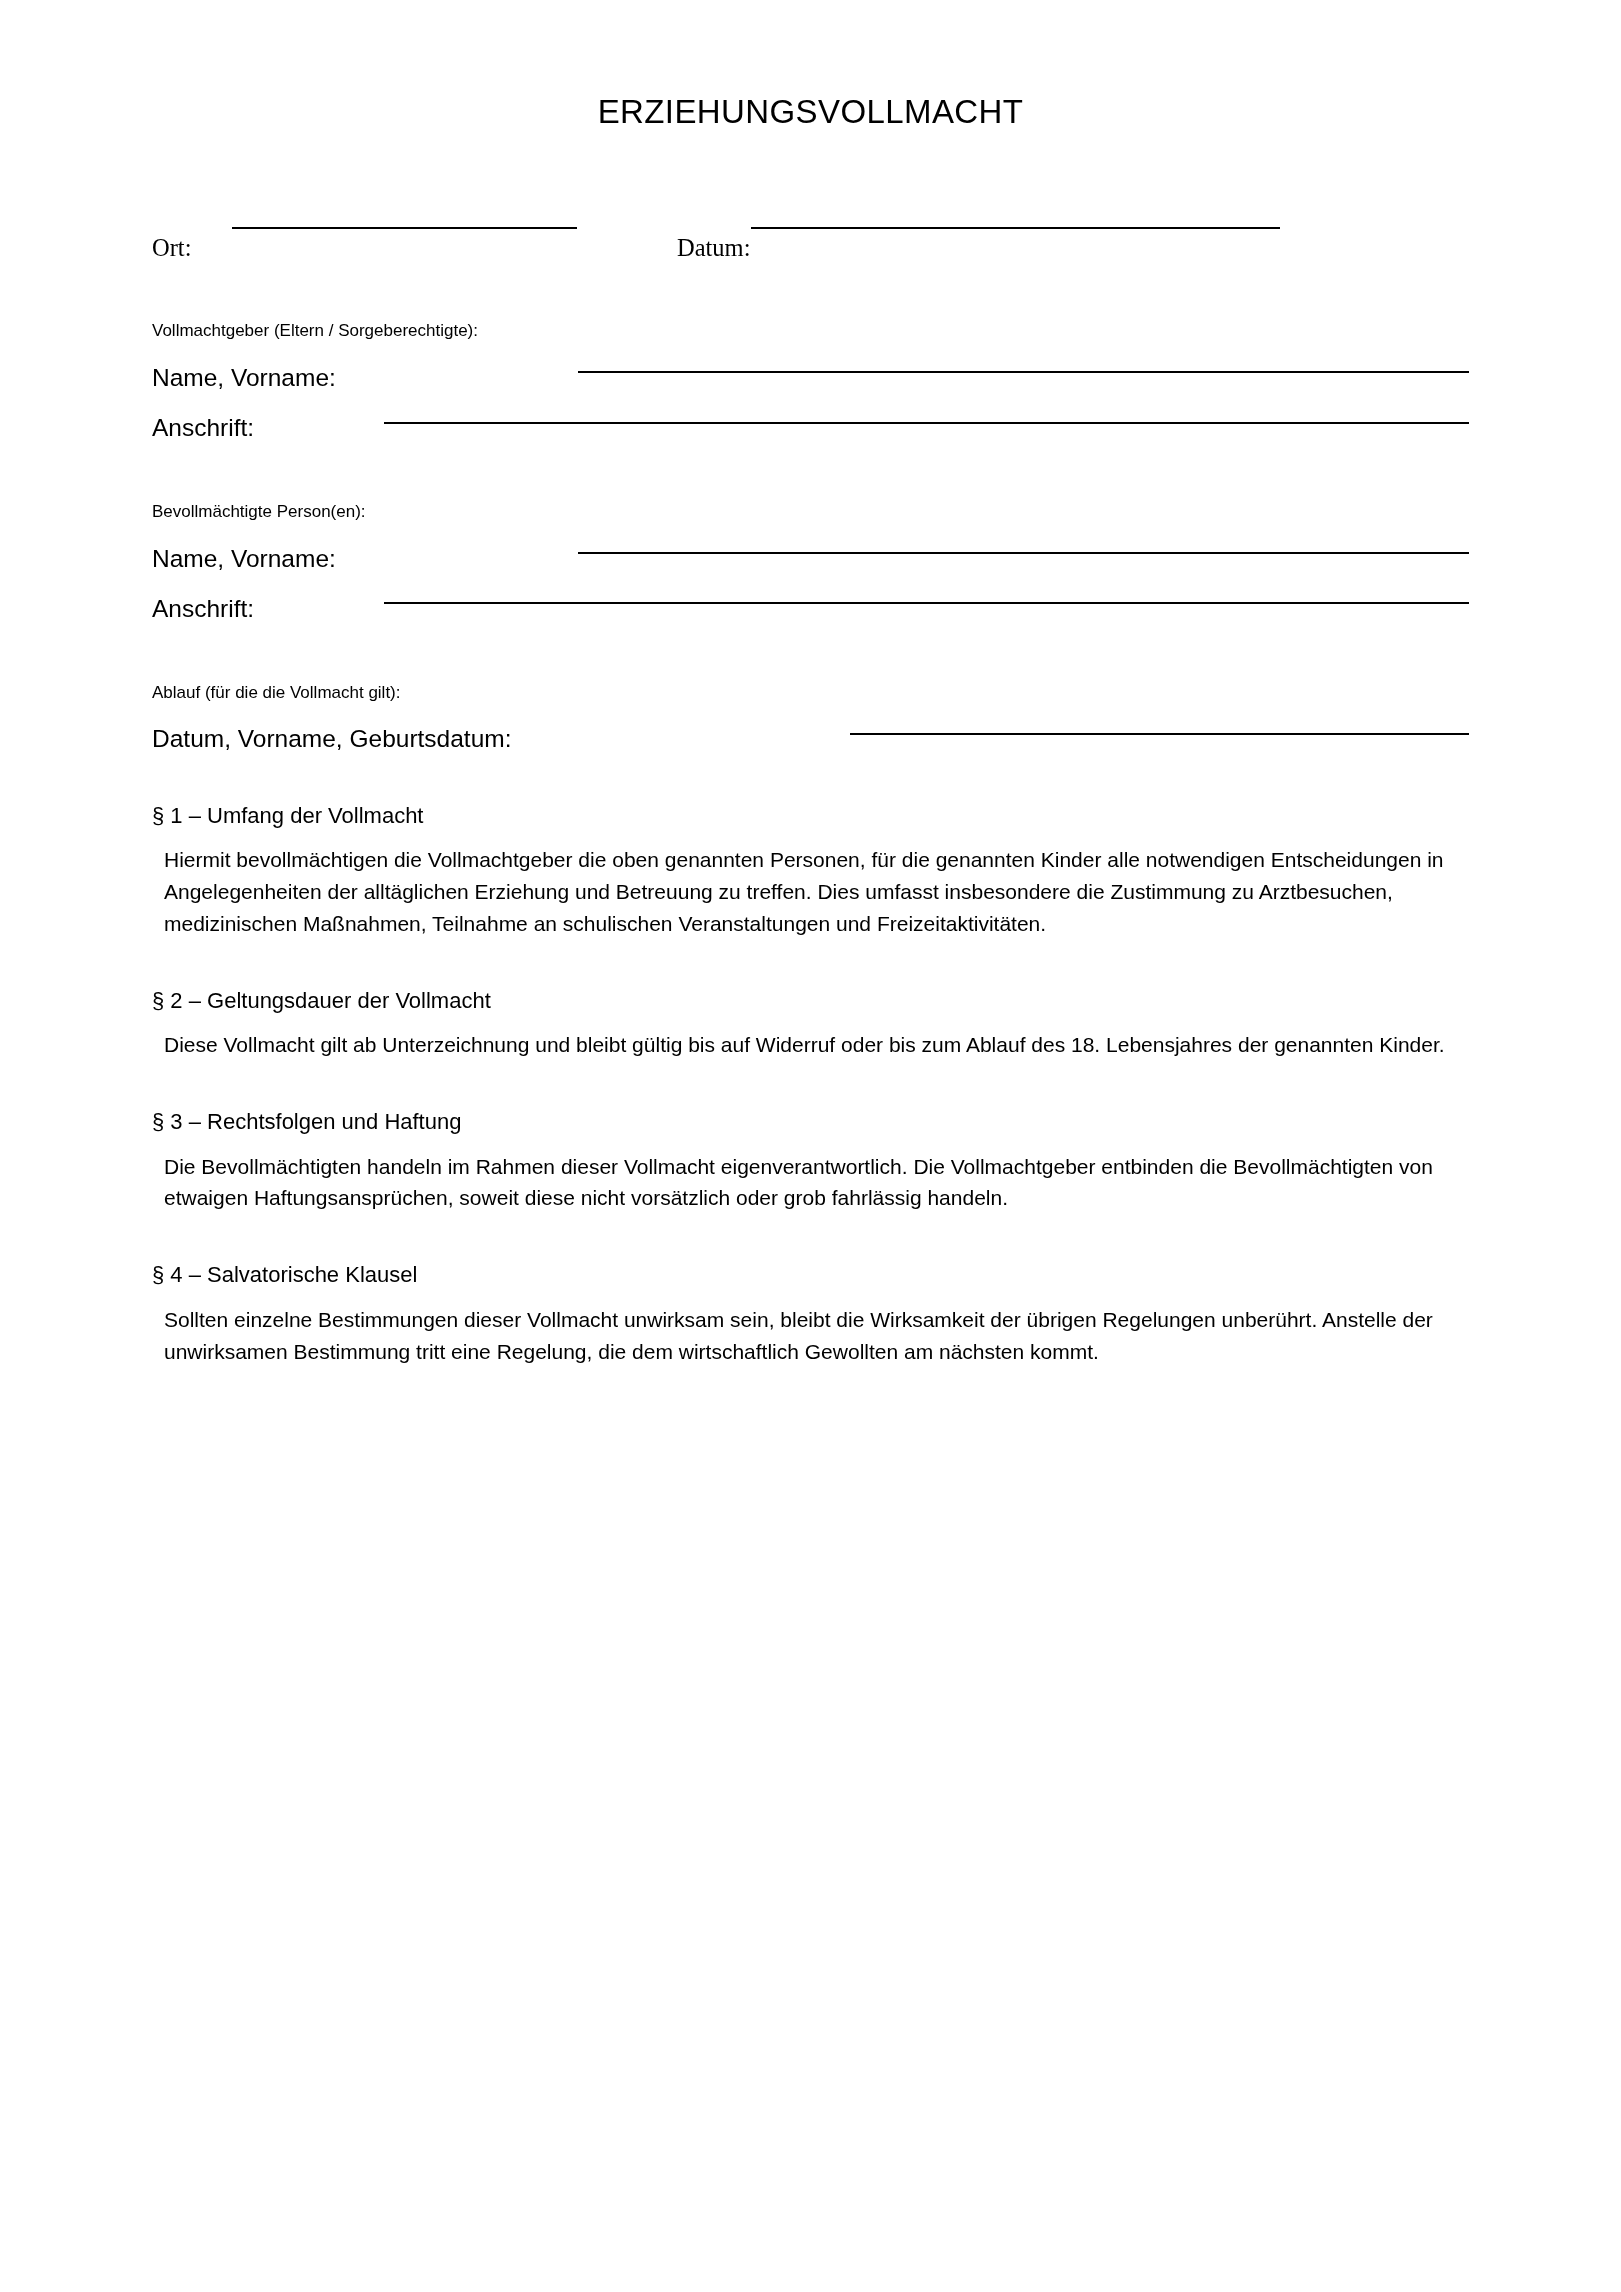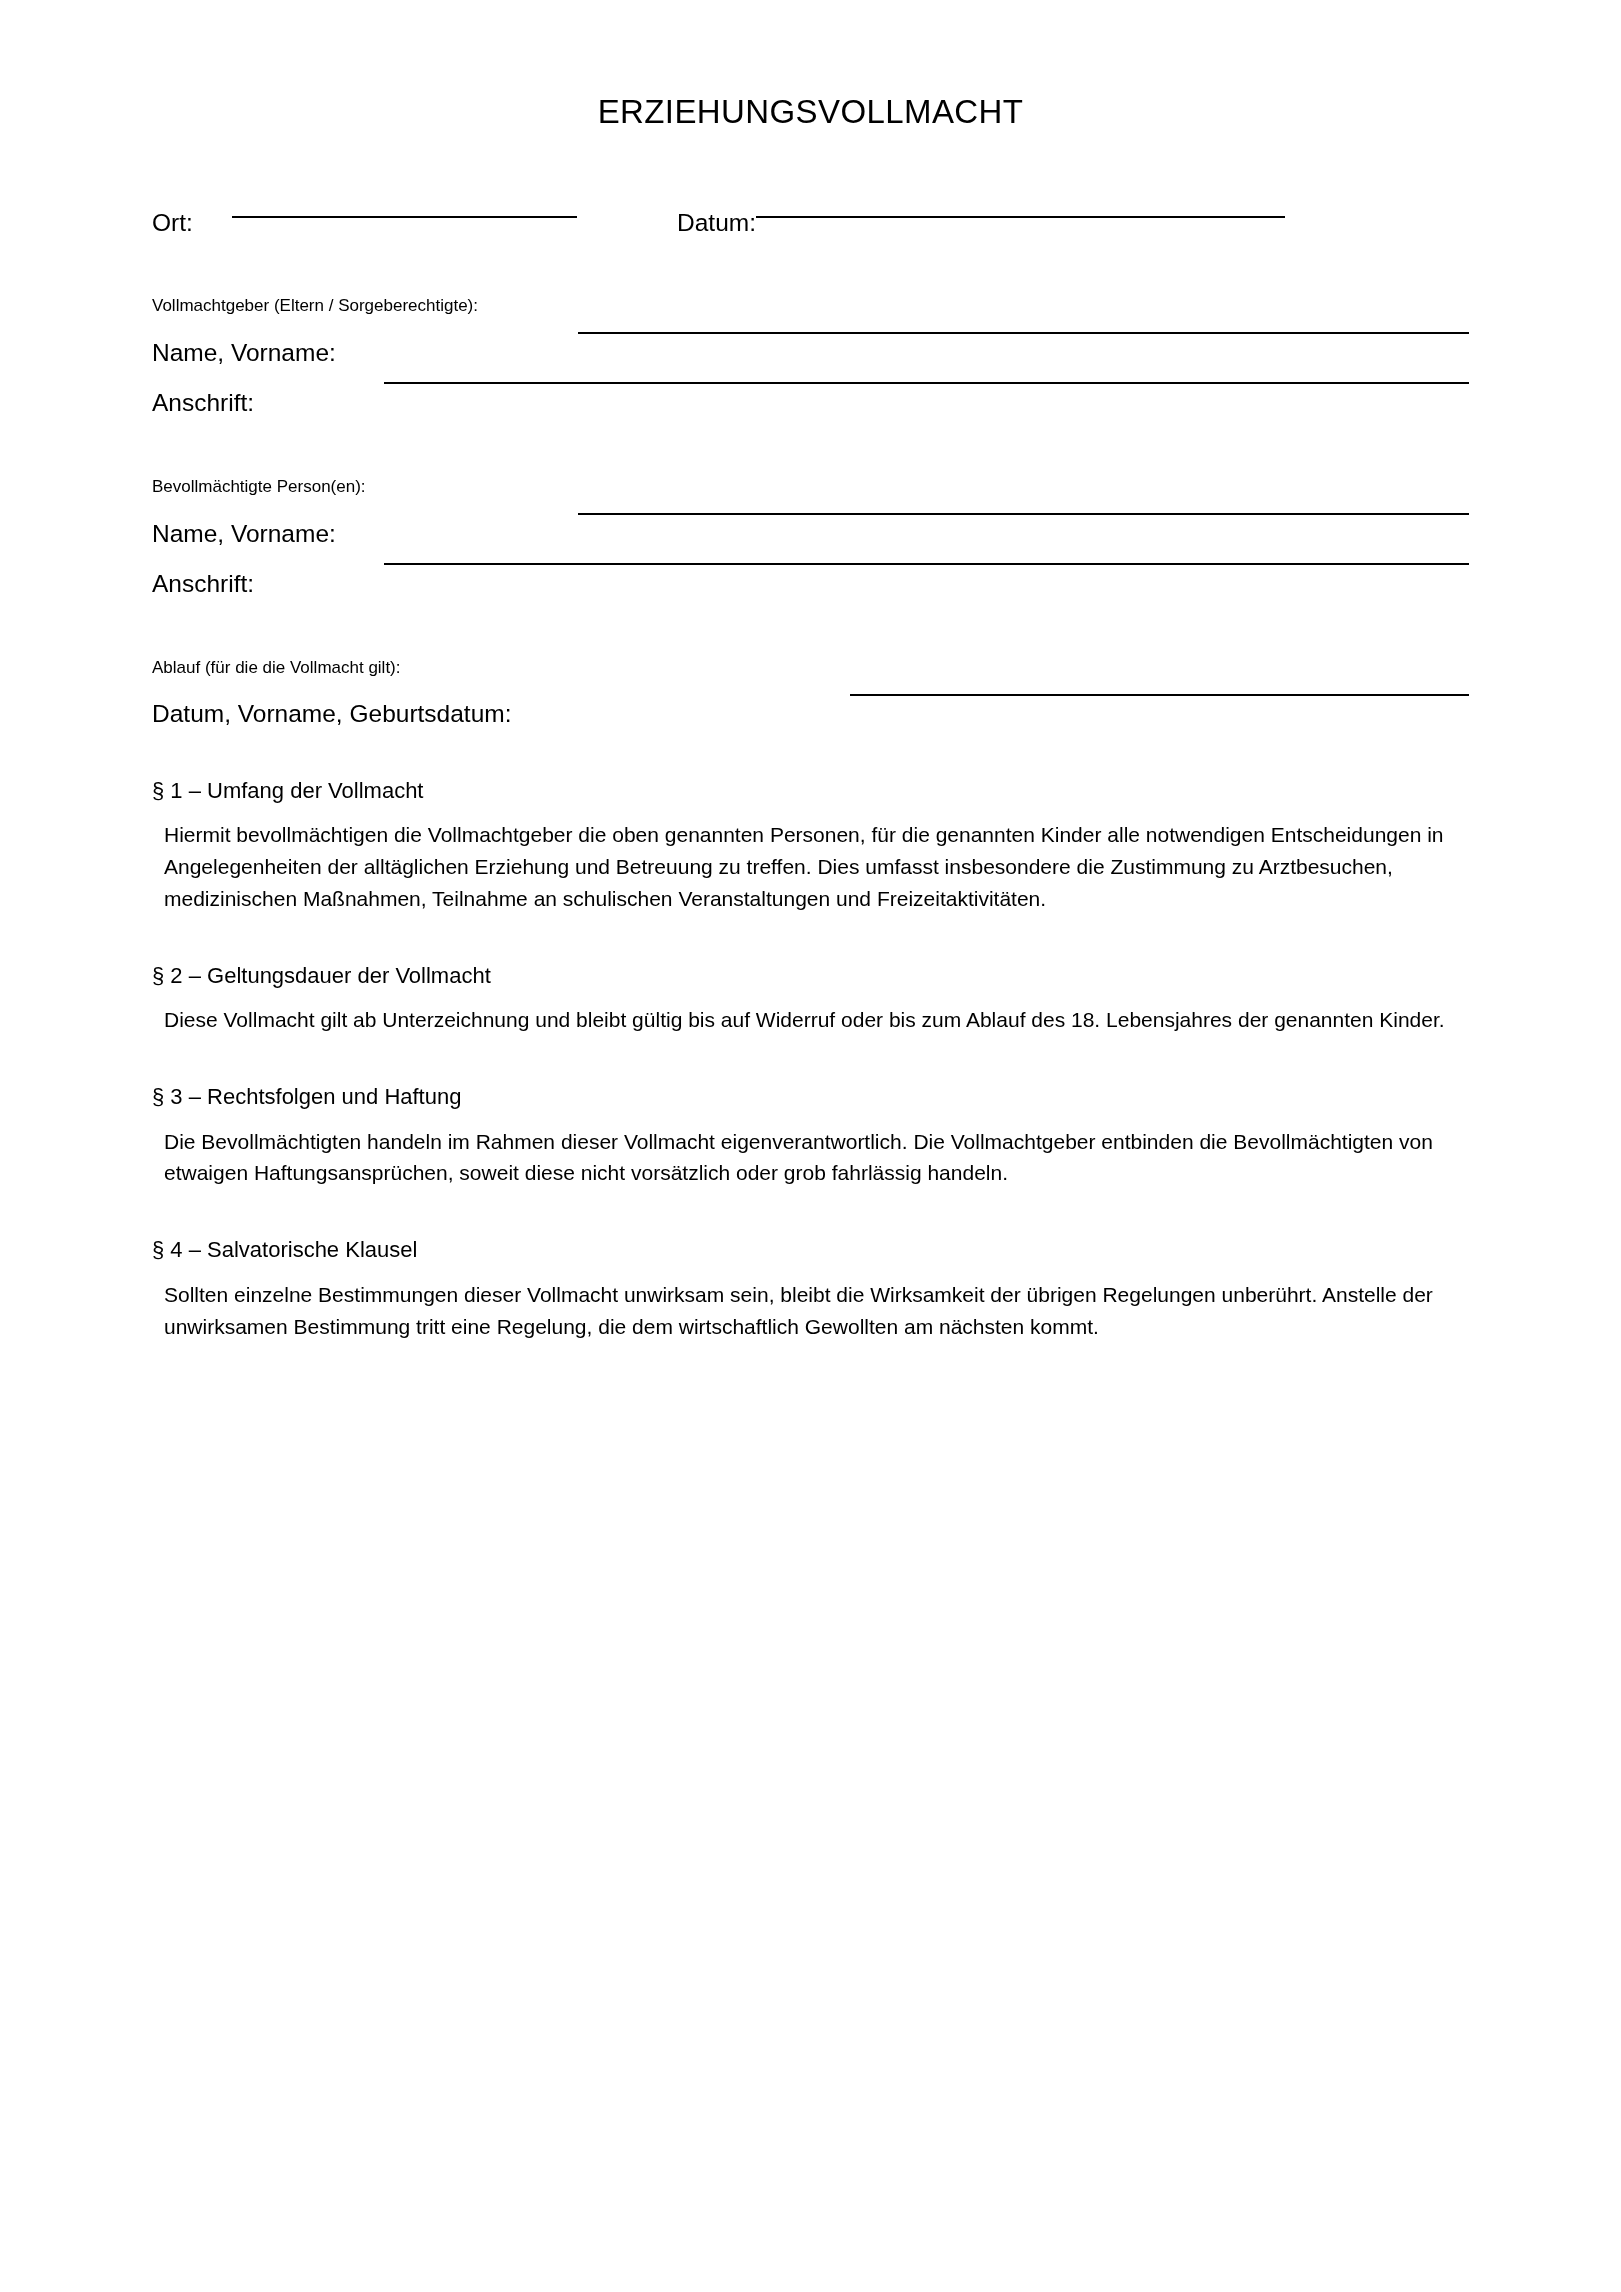--- a/index.html
+++ b/index.html
@@ -31,21 +31,21 @@
     font-weight: 400;
     letter-spacing: 0.4px;
     padding-top: 92px;
     margin: 0;
     line-height: 1.2;
   }
 
   
   .field-row {
     display: flex;
-    align-items: flex-start;
+    align-items: center;
     font-size: 24.5px;
     line-height: 1.25;
   }
   .field-label {
     white-space: nowrap;
     font-size: 24.5px;
     line-height: 1.25;
   }
   .rule {
     border-bottom: 2.9px solid #000000;
@@ -60,23 +60,24 @@
     flex: 1 1 auto;
     position: relative;
     top: -5.9px;
   }
   .spacer {
     flex: 0 0 auto;
   }
 
   
   .ort-datum-row {
-    margin-top: 76px;
+    margin-top: 101px;
     display: flex;
-    align-items: center;
+    align-items: flex-start;
+    font-family: Liberation Serif, serif;
   }
   .ort-label { width: 80px; }
   .ort-rule { width: 345px; }
   .ort-gap { width: 100px; }
   .datum-label { white-space: nowrap; }
   .datum-rule { width: 529px; }
 
   
   .block { margin-top: 57px; }
   .block-heading {

